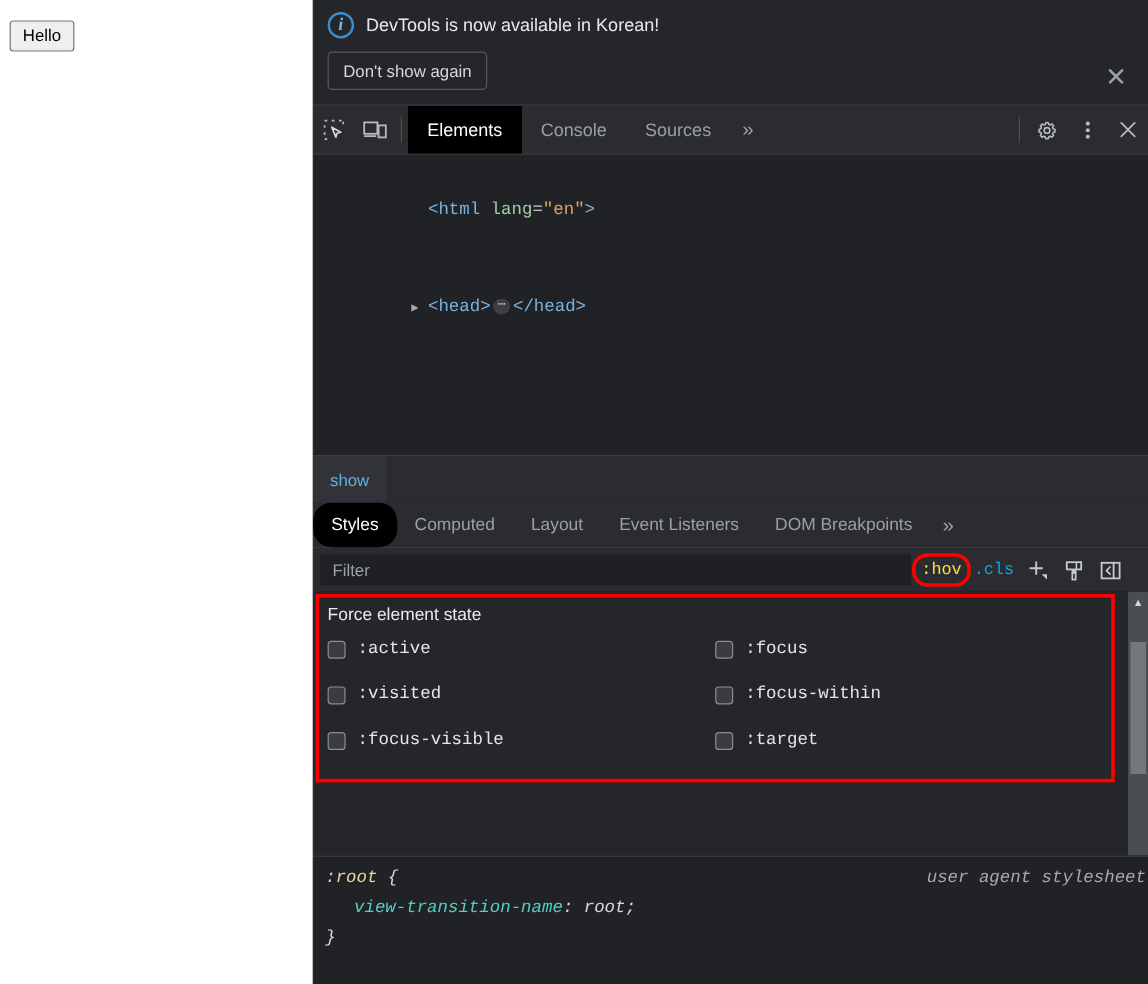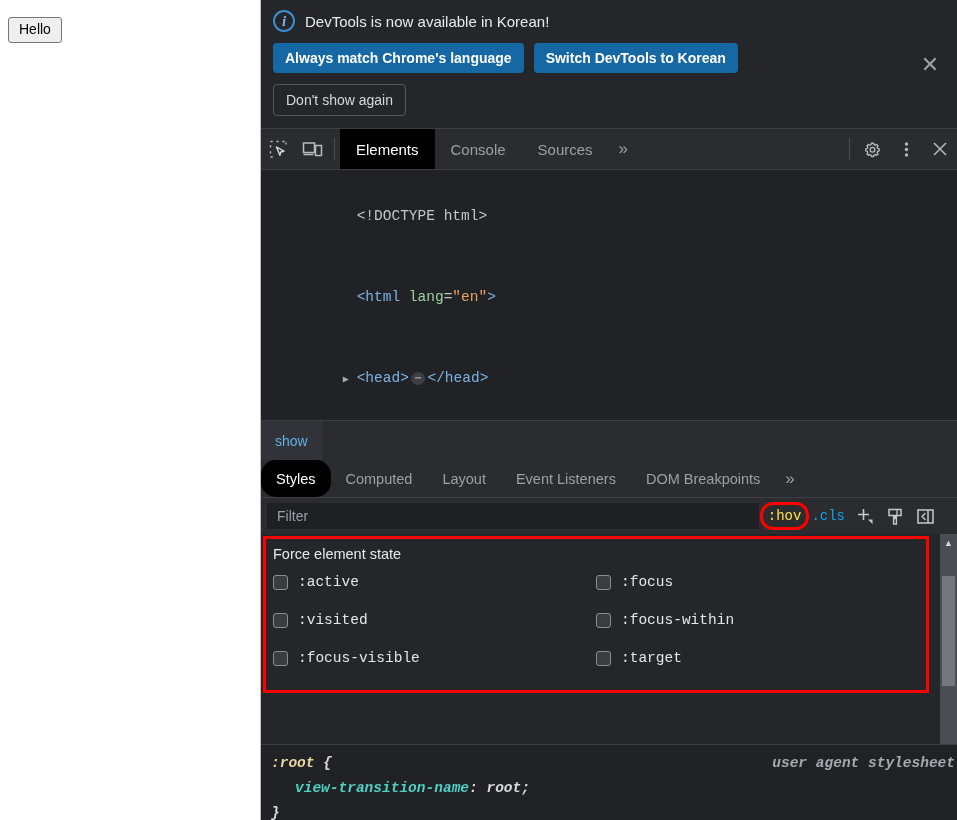--- a/index.html
+++ b/index.html
@@ -226,22 +226,22 @@
     position: absolute; left: 2px; top: 42px; width: 13px; height: 110px;
     background: #74787c; cursor: pointer;
   }
 
   
   #css-rules {
     background: #212226; border-top: 1px solid #3b3e43;
     font-family: "Liberation Mono", monospace;
     font-size: 14.5px; line-height: 25px;
     padding: 6px 0 0 10px;
-    flex: 0 0 auto; height: 76px;
-    position: relative; overflow: hidden; font-weight: bold;
+    flex: 0 0 auto; height: 107px;
+    position: relative; overflow: hidden;
   }
   .css-sel { color: #e8d8a0; font-style: italic; }
   .css-brace { color: #d8dadd; font-style: italic; }
   .css-prop { color: #4fd0c0; font-style: italic; }
   .css-val { color: #d8dadd; font-style: italic; }
   .css-origin {
     position: absolute; right: 2px; top: 6px;
     color: #a6a9ad; font-style: italic; font-size: 14.5px;
     font-family: "Liberation Mono", monospace;
   }
@@ -254,24 +254,20 @@
   <div id="page-area">
     <button id="hello-btn">Hello</button>
   </div>
 
   <div id="devtools">
 
     <div id="banner">
       <div class="banner-row1">
         <div class="info-icon">i</div>
         <div class="banner-text">DevTools is now available in Korean!</div>
-      </div>
-      <div class="banner-btns">
-        <button class="btn-primary">Always match Chrome's language</button>
-        <button class="btn-primary">Switch DevTools to Korean</button>
       </div>
       <div class="banner-btns">
         <button class="btn-secondary">Don't show again</button>
       </div>
       <button id="banner-close">✕</button>
     </div>
 
     <div id="main-toolbar">
       <div class="tb-icon">
         <svg width="19" height="19" viewBox="0 0 19 19">
@@ -308,23 +304,20 @@
       </div>
       <div class="tb-icon">
         <svg width="18" height="18" viewBox="0 0 18 18">
           <path d="M3 3l12 12M15 3L3 15" stroke="#b8bbbe" stroke-width="1.5"></path>
         </svg>
       </div>
     </div>
 
     <div id="dom-tree">
       <div class="dom-line">
-        <span class="tri"></span><span class="punc">&lt;!DOCTYPE html&gt;</span>
-      </div>
-      <div class="dom-line">
         <span class="tri"></span><span class="tag">&lt;html</span><span class="punc"> </span><span class="attr-name">lang</span><span class="punc">=</span><span class="attr-val">"en"</span><span class="tag">&gt;</span>
       </div>
       <div class="dom-line">
         <span class="tri">▶</span><span class="tag">&lt;head&gt;</span><span class="ellipsis-pill">⋯</span><span class="tag">&lt;/head&gt;</span>
       </div>
 
     </div>
 
     <div id="breadcrumb">
       <div class="crumb">show</div>

